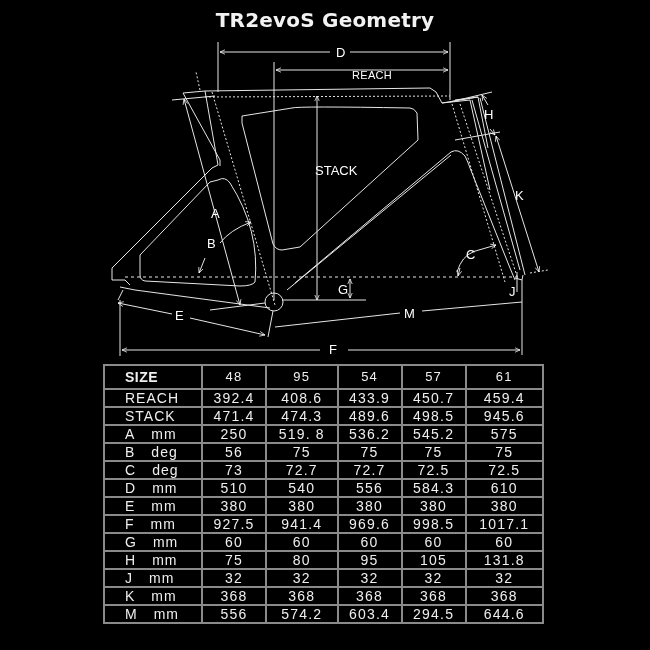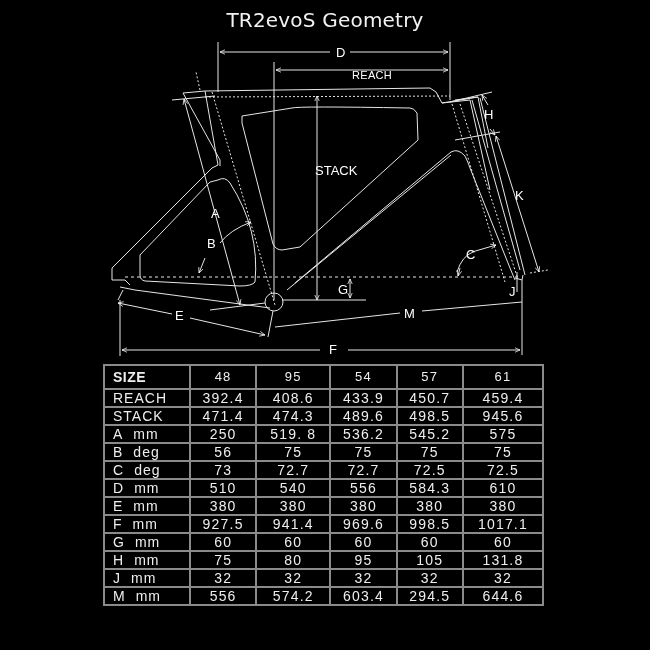--- a/index.html
+++ b/index.html
@@ -1,26 +1,26 @@
 <!DOCTYPE html>
 <html><head>
   <meta charset="utf-8">
   <style>
     html, body { margin: 0; padding: 0; background: #000; }
     body { width: 650px; height: 650px; position: relative; overflow: hidden; font-family: "Liberation Sans", sans-serif; color: #fff; }
-    .title { position: absolute; top: 8px; left: 0; width: 650px; text-align: center; font-family: "DejaVu Sans", sans-serif; font-size: 20px; color: #f2f2f2; letter-spacing: 0.2px; }
+    .title { position: absolute; top: 8px; left: 0; width: 650px; text-align: center; font-family: "DejaVu Sans", sans-serif; font-size: 20px; color: #f2f2f2; letter-spacing: 0.2px; font-weight: bold; }
     svg.diagram { position: absolute; left: 0; top: 0; width: 650px; height: 360px; }
     .lbl { fill: #fff; font-family: "Liberation Sans", sans-serif; font-size: 13px; }
     .lbl-sm { fill: #fff; font-family: "Liberation Sans", sans-serif; font-size: 11px; letter-spacing: 0.3px; }
     table.geo { position: absolute; left: 103px; top: 364px; border-collapse: collapse; width: 441px; }
     table.geo td { border: 2px solid #8a8a8a; height: 16px; padding: 0; text-align: center; font-size: 14px; letter-spacing: 1.2px; color: #eee; line-height: 16px; }
     table.geo tr.head td { height: 22px; font-size: 13px; }
-    table.geo td.rowlabel { text-align: left; padding-left: 8px; width: 76px; letter-spacing: 1px; }
+    table.geo td.rowlabel { text-align: left; padding-left: 20px; width: 76px; letter-spacing: 1px; }
     table.geo tr.head td.rowlabel { font-size: 14px; font-weight: bold; letter-spacing: 0.5px; }
-    table.geo td.rowlabel .unit { display: inline-block; margin-left: 10px; }
+    table.geo td.rowlabel .unit { display: inline-block; margin-left: 16px; }
   </style>
 </head>
 <body>
 
 <div class="title">TR2evoS Geometry</div>
 
 <svg class="diagram" viewBox="0 0 650 360" xmlns="http://www.w3.org/2000/svg">
   <defs>
     <marker id="arr" viewBox="0 0 10 10" refX="9" refY="5" markerWidth="6" markerHeight="6" orient="auto-start-reverse">
       <path d="M0,1 L9,5 L0,9" fill="none" stroke="#fff" stroke-width="1.2"></path>
@@ -247,20 +247,28 @@
   </tr>
   <tr>
     <td class="rowlabel"><span>J</span><span class="unit">mm</span></td>
     <td>32</td>
     <td>32</td>
     <td>32</td>
     <td>32</td>
     <td>32</td>
   </tr>
   <tr>
+    <td class="rowlabel"><span>K</span><span class="unit">mm</span></td>
+    <td>368</td>
+    <td>368</td>
+    <td>368</td>
+    <td>368</td>
+    <td>368</td>
+  </tr>
+  <tr>
     <td class="rowlabel"><span>M</span><span class="unit">mm</span></td>
     <td>556</td>
     <td>574.2</td>
     <td>603.4</td>
     <td>294.5</td>
     <td>644.6</td>
   </tr>
 </tbody>
   </table>
 

